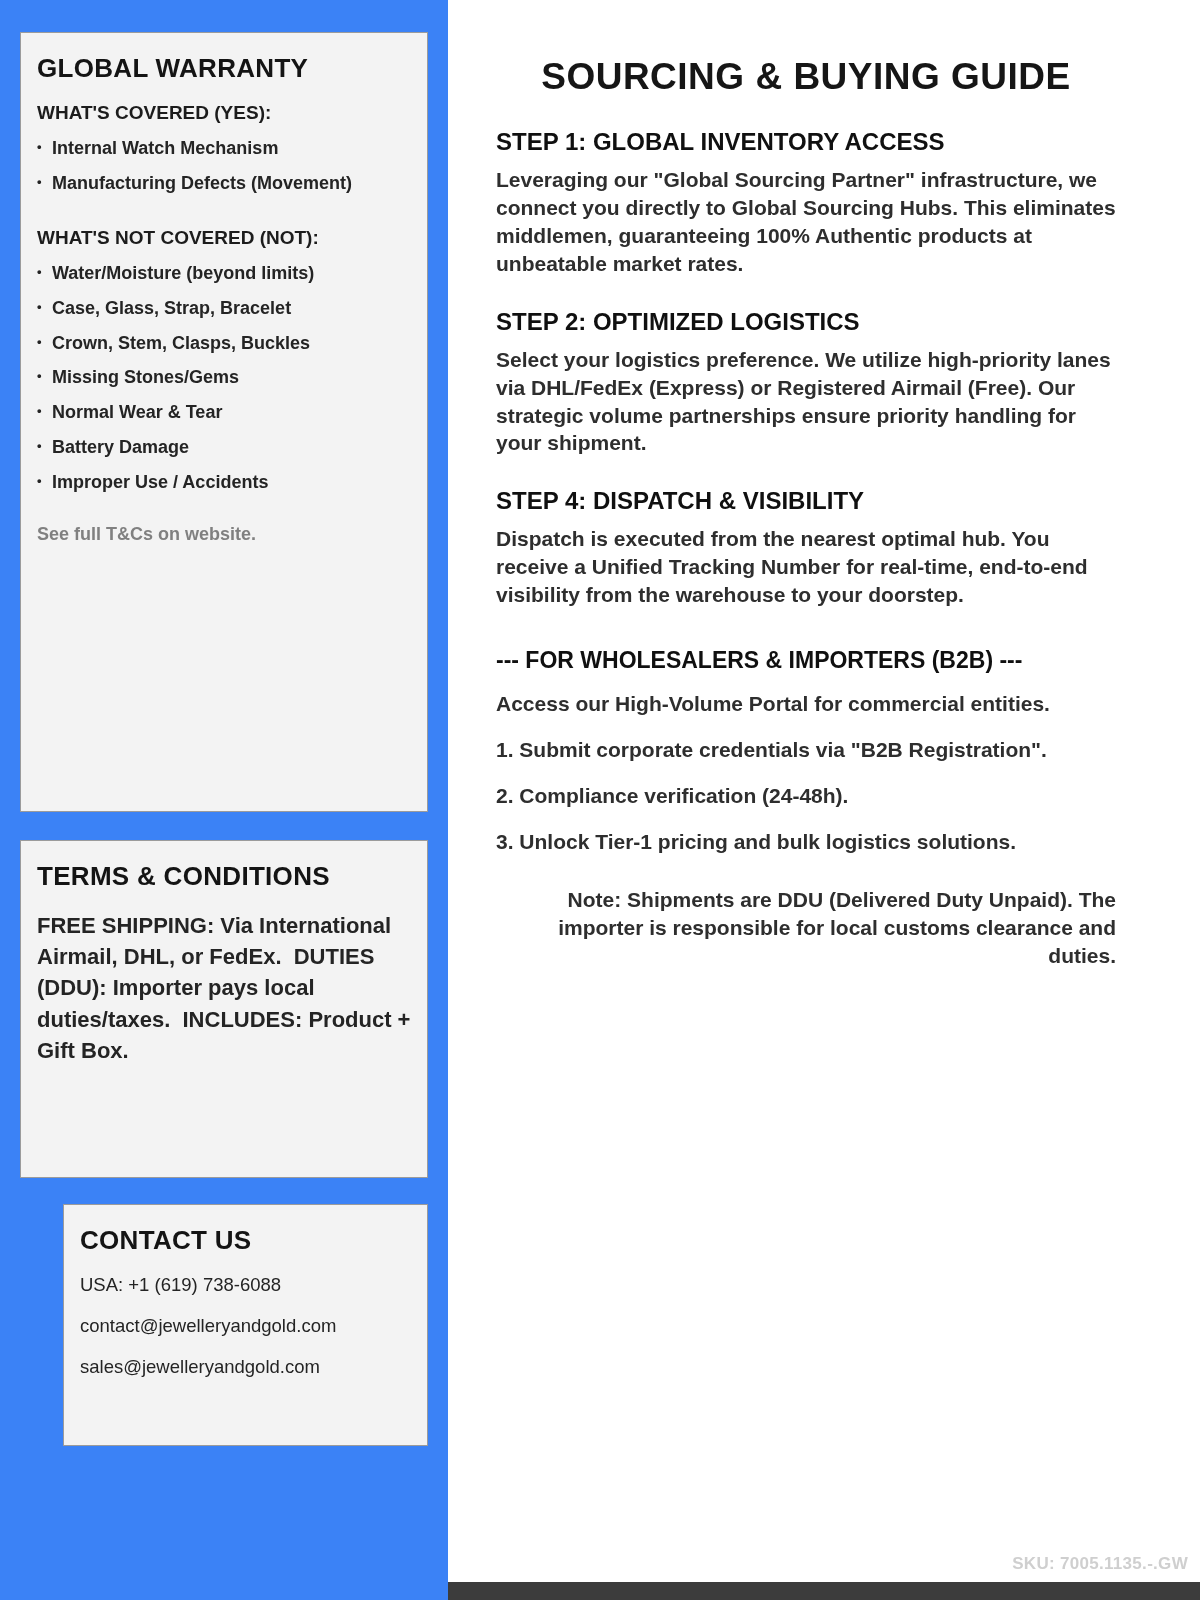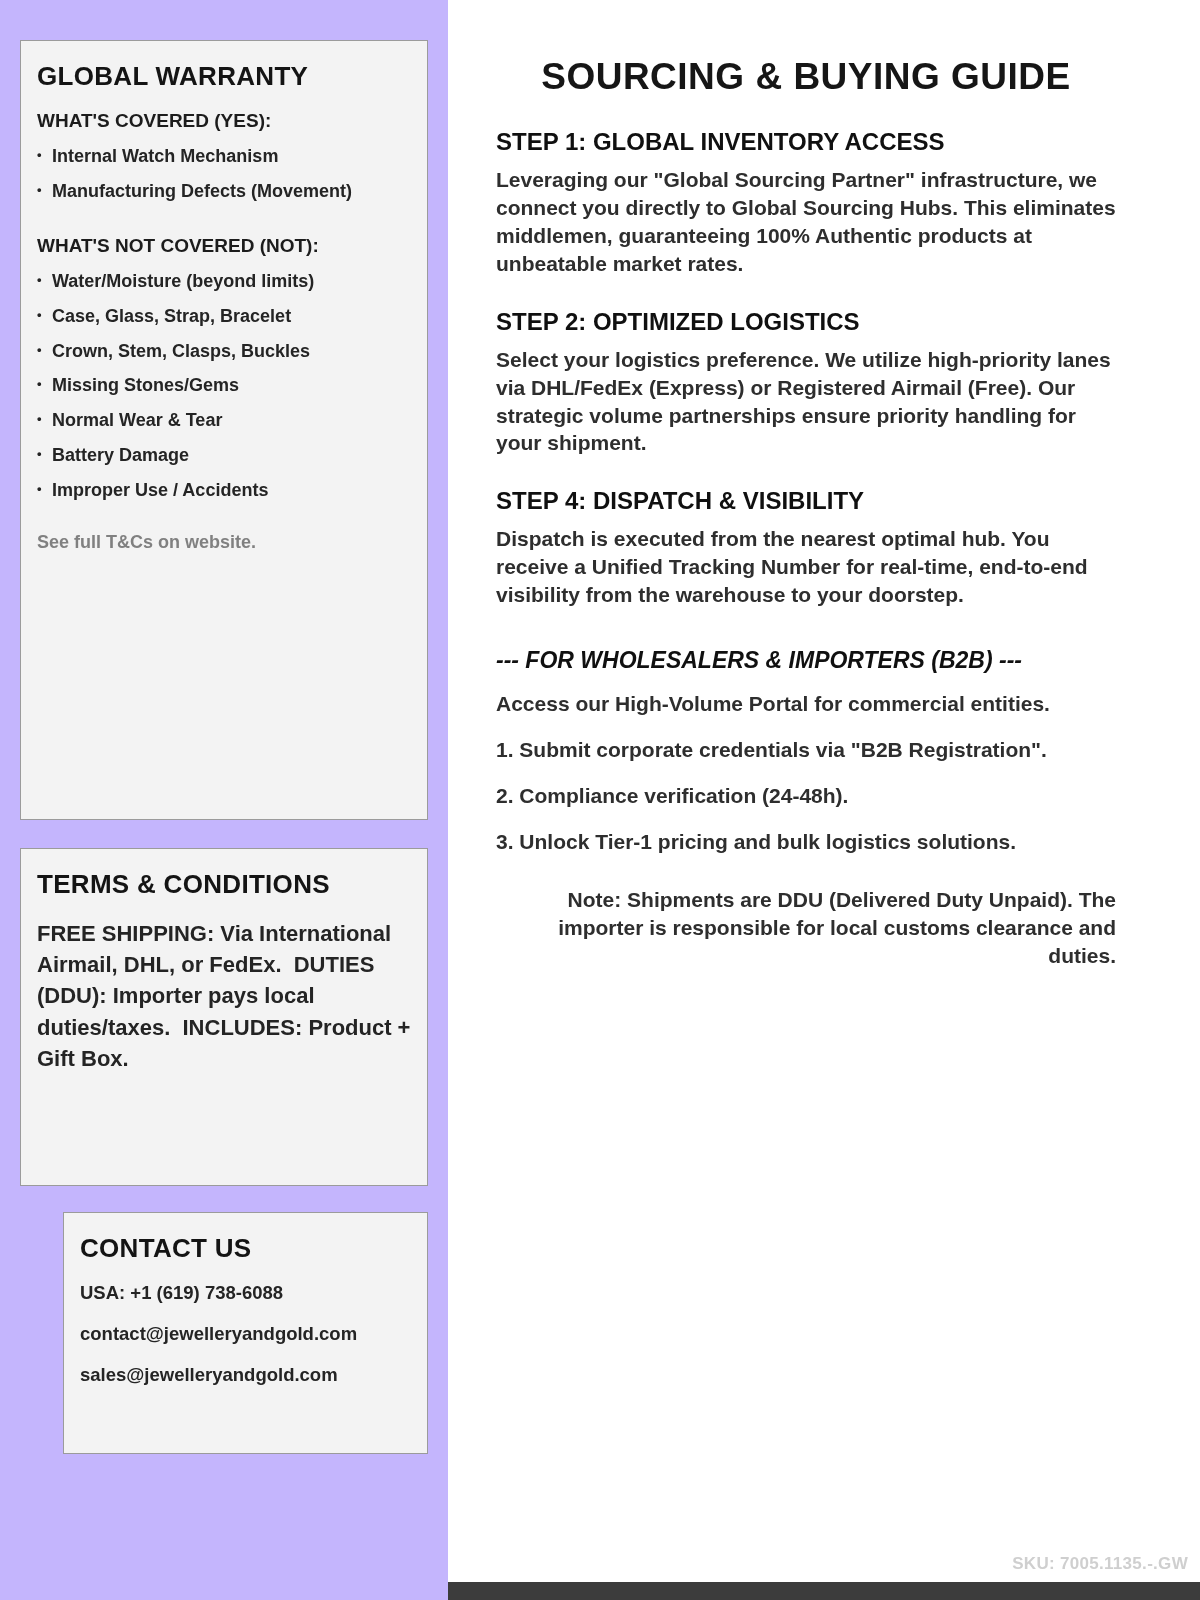--- a/index.html
+++ b/index.html
@@ -10,22 +10,22 @@
     background: #ffffff;
     font-family: "Liberation Sans", sans-serif;
     color: #222;
   }
   .page { display: flex; width: 1200px; height: 1600px; }
 
   
   .sidebar {
     width: 448px;
     min-width: 448px;
-    background: #c4b5fd;
-    padding: 40px 20px 0 20px;
+    background: #3b82f6;
+    padding: 32px 20px 0 20px;
   }
   .box {
     border: 1px solid #9b9b9b;
     padding: 20px 16px;
     background: #f3f3f3;
   }
   .box-warranty { height: 780px; margin-bottom: 28px; }
   .box-terms    { height: 338px; margin-bottom: 26px; }
   .box-contact  { height: 242px; margin-left: 43px; }
 
@@ -69,21 +69,21 @@
   }
   .terms-body {
     font-size: 22px;
     font-weight: 700;
     color: #242424;
     line-height: 1.42;
     white-space: pre-wrap;
   }
   .contact-line {
     font-size: 18.5px;
-    font-weight: 700;
+    font-weight: 400;
     color: #242424;
     margin: 0 0 19px 0;
   }
 
   
   .main {
     flex: 1;
     position: relative;
     background: #ffffff;
     padding: 44px 84px 0 48px;
@@ -107,21 +107,20 @@
     font-size: 21px;
     font-weight: 700;
     color: #2e2e2e;
     line-height: 1.33;
   }
   .b2b-heading {
     font-size: 23px;
     font-weight: 700;
     color: #101010;
     margin: 38px 0 16px 0;
-    font-style: italic;
   }
   .b2b-para {
     font-size: 21px;
     font-weight: 700;
     color: #2e2e2e;
     line-height: 1.33;
     margin: 8px 0 18px 0;
   }
   .b2b-note {
     font-size: 21px;

